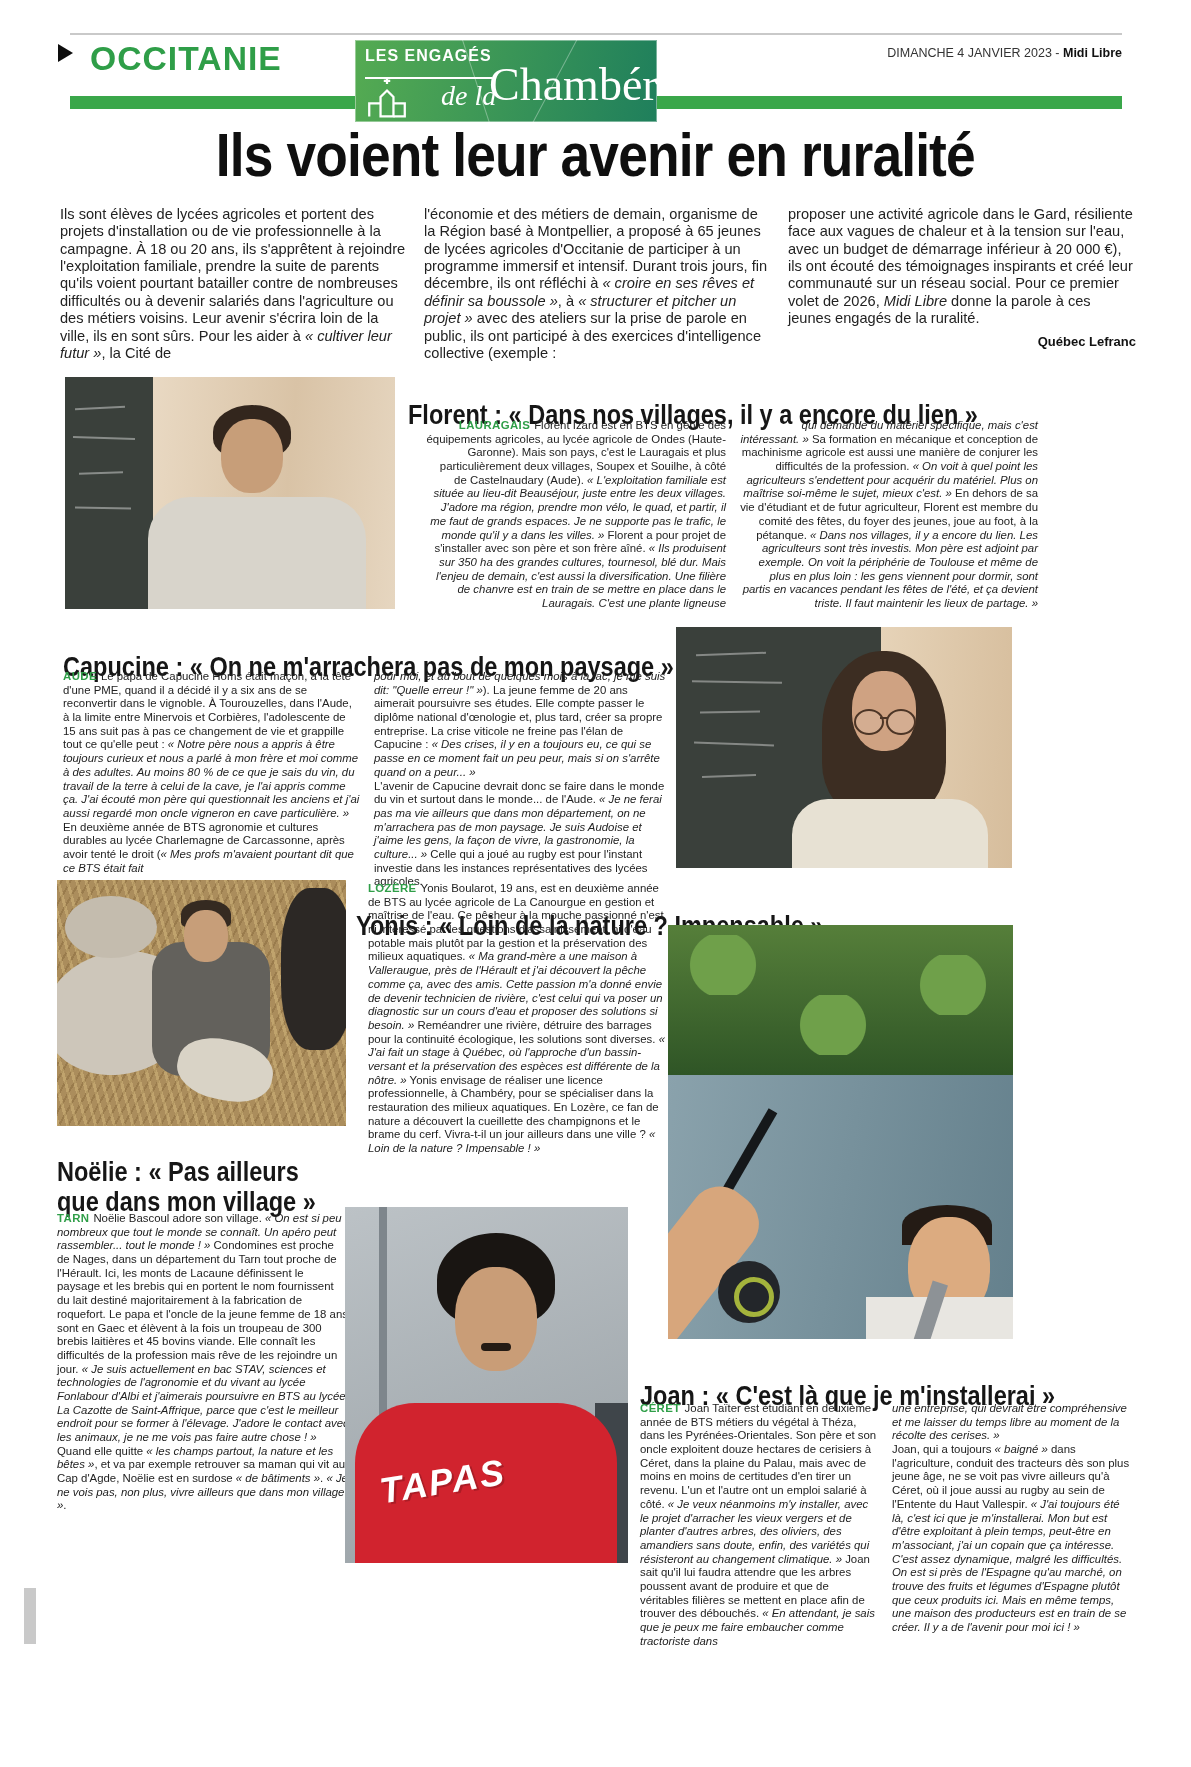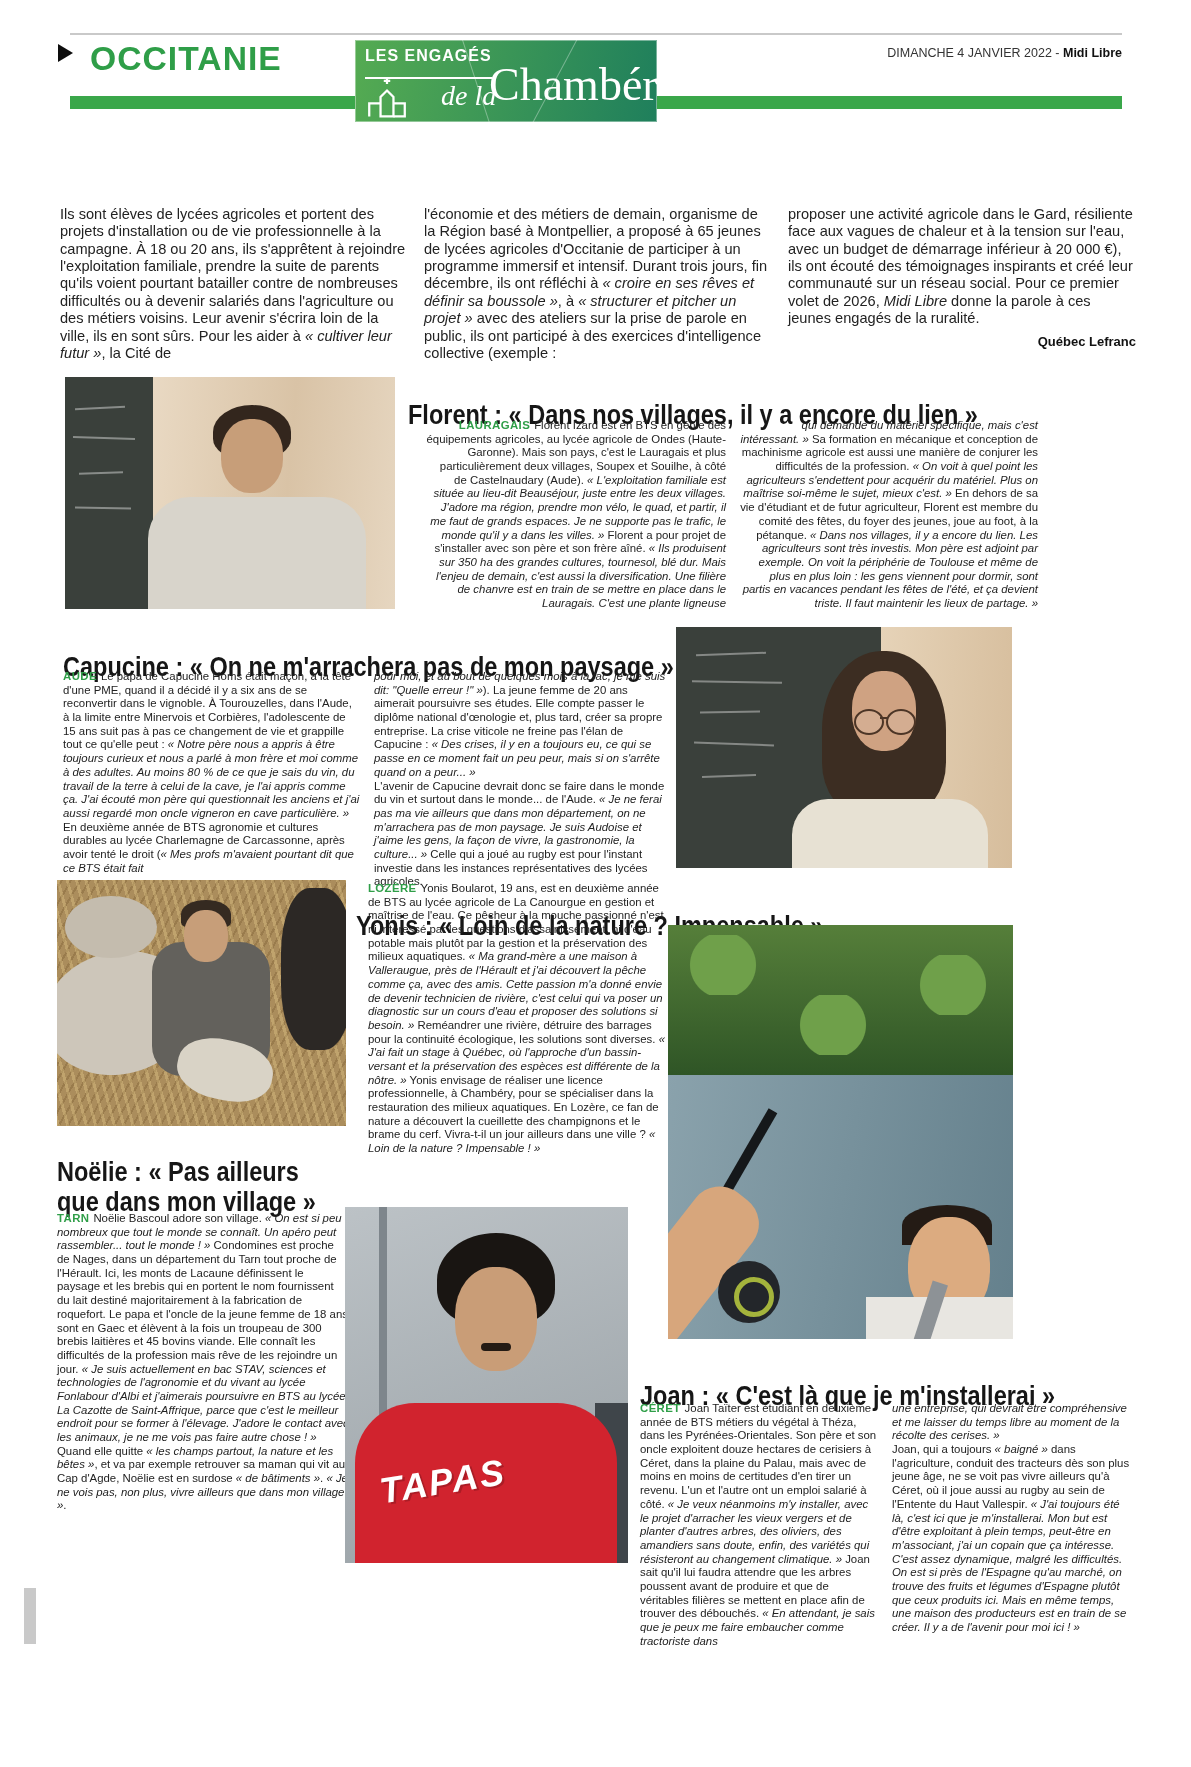--- a/index.html
+++ b/index.html
@@ -155,23 +155,26 @@
     <svg class="church" viewBox="0 0 24 26">
       <g stroke="#fff" stroke-width="1.4" fill="none">
         <path d="M12 1v4 M10 3h4"></path>
         <path d="M8 25V13l4-4 4 4v12z"></path>
         <path d="M1 25V17h7 M16 25h7v-8h-7"></path>
       </g>
     </svg>
   </div>
 
   <div class="abs" id="dateline">
-    <span>DIMANCHE 4 JANVIER 2022 - </span><b>Midi Libre</b>
-  </div>
-
+    <span>DIMANCHE 4 JANVIER 2023 - </span><b>Midi Libre</b>
+  </div>
+
+  <div class="abs" id="headline">
+    <span>Ils voient leur avenir en ruralité</span>
+  </div>
 
   <div class="abs" id="intro">
     <p><span>Ils sont élèves de lycées agricoles et portent des projets d'installation ou de vie professionnelle à la campagne. À 18 ou 20 ans, ils s'apprêtent à rejoindre l'exploitation familiale, prendre la suite de parents qu'ils voient pourtant batailler contre de nombreuses difficultés ou à devenir salariés dans l'agriculture ou des métiers voisins. Leur avenir s'écrira loin de la ville, ils en sont sûrs. Pour les aider à </span><i>« cultiver leur futur »</i><span>, la Cité de</span></p>
     <p><span>l'économie et des métiers de demain, organisme de la Région basé à Montpellier, a proposé à 65 jeunes de lycées agricoles d'Occitanie de participer à un programme immersif et intensif. Durant trois jours, fin décembre, ils ont réfléchi à </span><i>« croire en ses rêves et définir sa boussole »</i><span>, à </span><i>« structurer et pitcher un projet »</i><span> avec des ateliers sur la prise de parole en public, ils ont participé à des exercices d'intelligence collective (exemple :</span></p>
     <div>
       <p><span>proposer une activité agricole dans le Gard, résiliente face aux vagues de chaleur et à la tension sur l'eau, avec un budget de démarrage inférieur à 20 000 €), ils ont écouté des témoignages inspirants et créé leur communauté sur un réseau social. Pour ce premier volet de 2026, </span><i>Midi Libre</i><span> donne la parole à ces jeunes engagés de la ruralité.</span></p>
       <div id="byline">Québec Lefranc</div>
     </div>
   </div>
 

